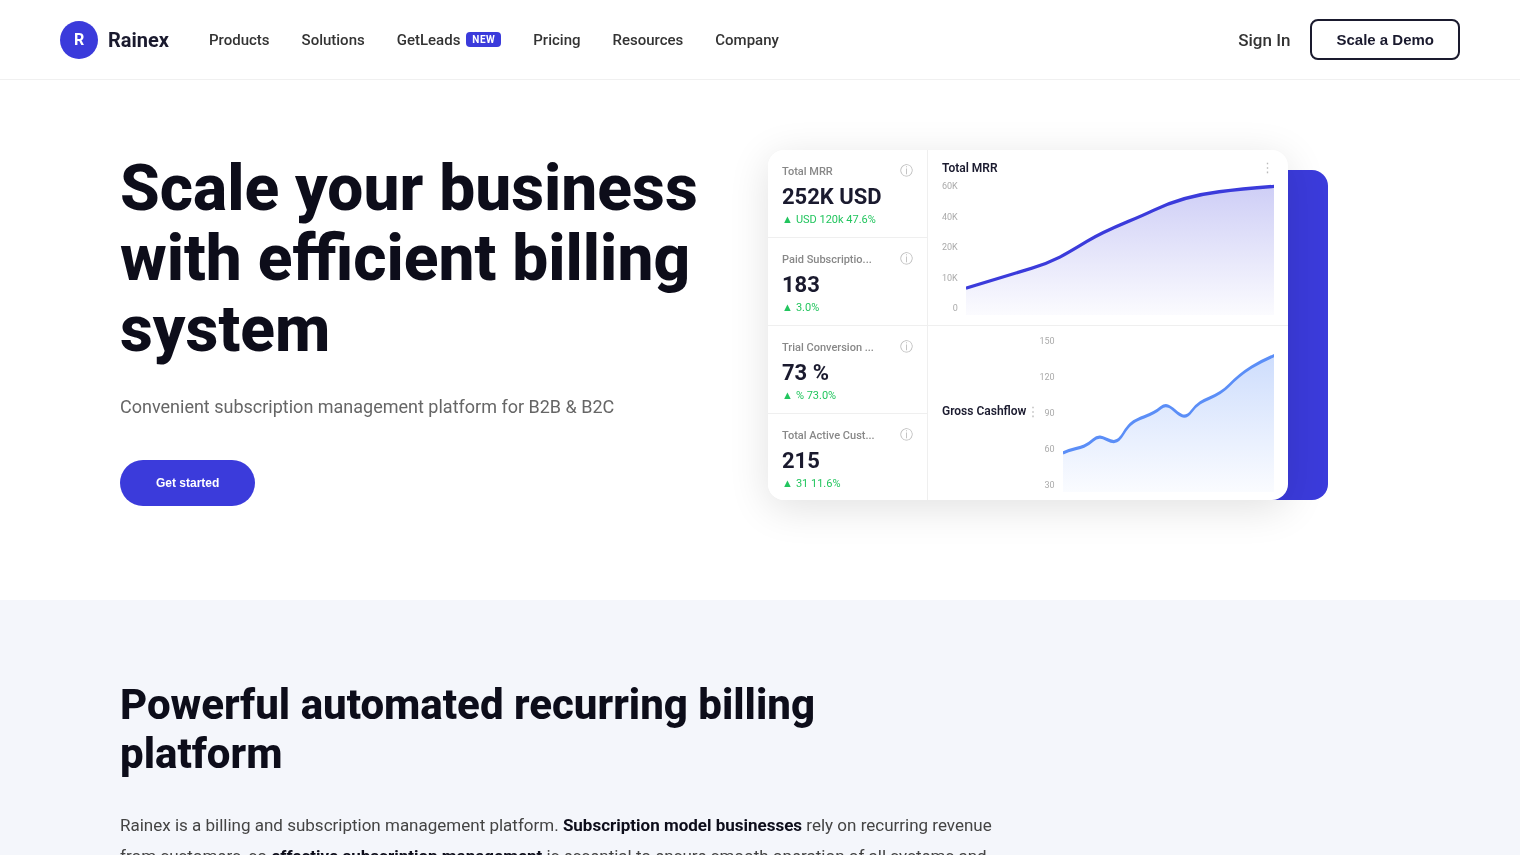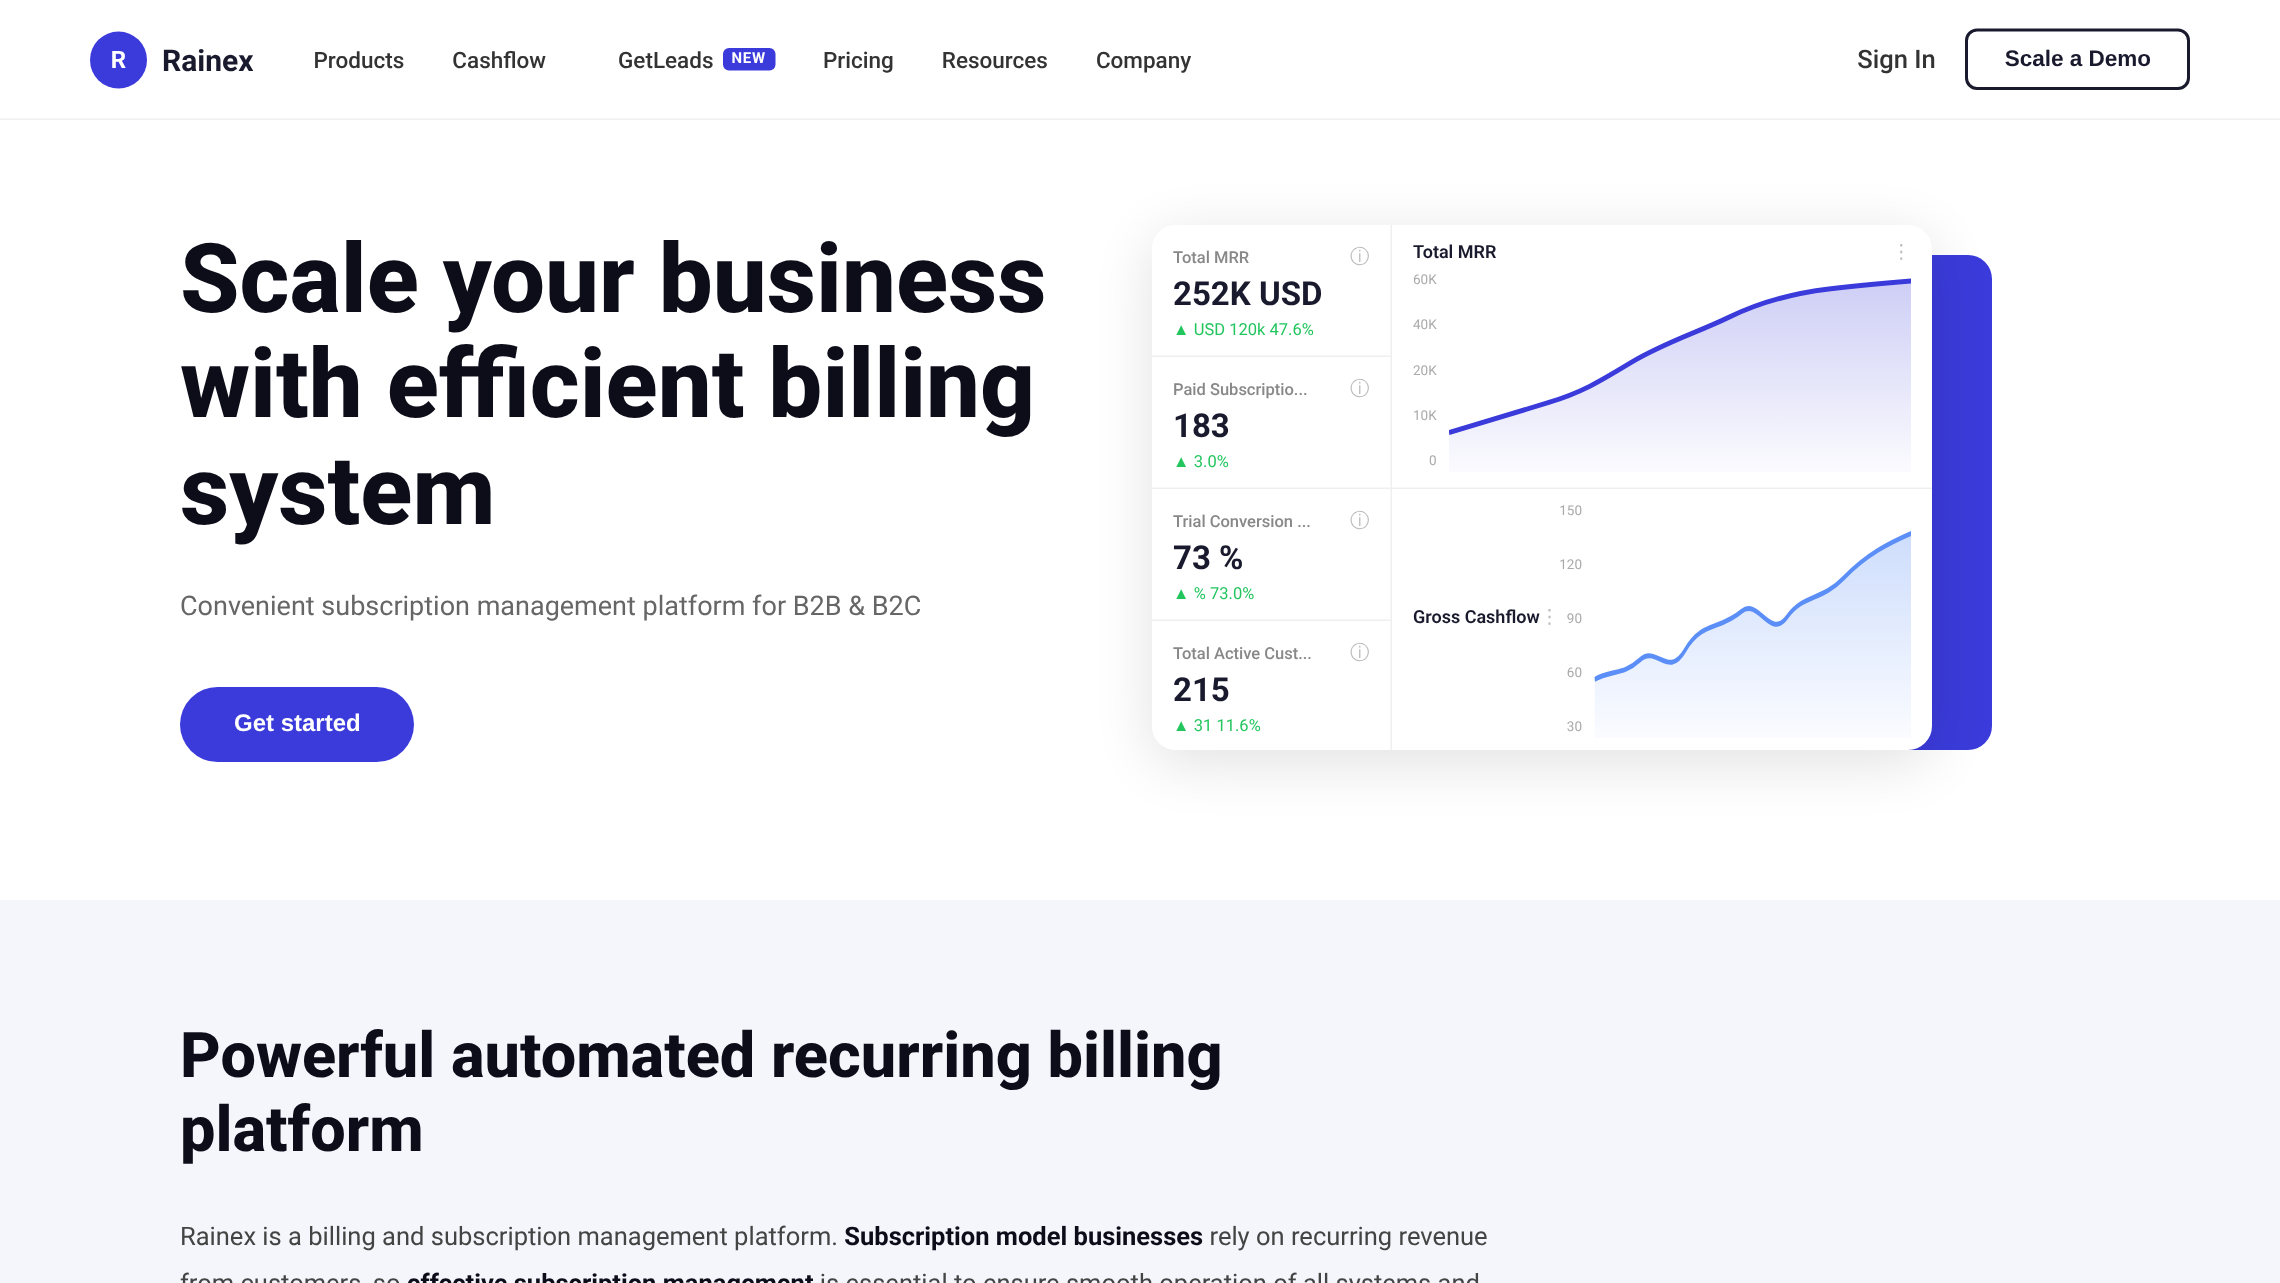--- a/index.html
+++ b/index.html
@@ -17,21 +17,21 @@
       width: 38px; height: 38px; background: #3b3bdb; border-radius: 50%;
       display: flex; align-items: center; justify-content: center;
       color: #fff; font-weight: 700; font-size: 16px;
     }
     .logo-text { font-size: 20px; font-weight: 700; color: #1a1a2e; }
     .nav-links { display: flex; align-items: center; gap: 32px; }
     .nav-link {
       font-size: 15px; color: #333; text-decoration: none; cursor: pointer;
       font-weight: 500;
     }
-    .getleads-wrap { display: flex; align-items: center; gap: 6px; margin-left: 16px; }
+    .getleads-wrap { display: flex; align-items: center; gap: 6px; }
     .new-badge {
       background: #3b3bdb; color: #fff; font-size: 10px; font-weight: 700;
       padding: 2px 6px; border-radius: 4px; letter-spacing: 0.5px;
     }
     .nav-right { display: flex; align-items: center; gap: 20px; }
     .sign-in { font-size: 17px; font-weight: 500; color: #333; cursor: pointer; text-decoration: none; }
     .book-demo {
       padding: 10px 24px; border: 2px solid #1a1a2e; border-radius: 8px;
       font-size: 15px; font-weight: 600; color: #1a1a2e; cursor: pointer;
       background: transparent; transition: all 0.2s;
@@ -46,21 +46,21 @@
     .hero-left { max-width: 600px; }
     .hero-title {
       font-size: 64px; font-weight: 800; line-height: 1.1; color: #0d0d1a;
       margin-bottom: 28px;
     }
     .hero-subtitle {
       font-size: 18px; color: #666; margin-bottom: 40px; line-height: 1.5;
     }
     .get-started {
       display: inline-block; padding: 16px 36px; background: #3b3bdb;
-      color: #fff; border-radius: 50px; font-size: 16px; font-weight: 600;
+      color: #fff; border-radius: 50px; font-size: 12px; font-weight: 600;
       cursor: pointer; border: none; transition: background 0.2s;
     }
 
     
     .hero-right { position: relative; width: 632px; flex-shrink: 0; margin-left: 20px; }
     .dashboard-wrapper {
       position: relative; width: 560px; height: 360px;
     }
     
     .dashboard-back {
@@ -113,21 +113,21 @@
 <nav>
   <div class="nav-left">
     <a class="logo" href="#">
       <div class="logo-icon">
         <span>R</span>
       </div>
       <span class="logo-text">Rainex</span>
     </a>
     <div class="nav-links">
       <a class="nav-link" href="#">Products</a>
-      <a class="nav-link" href="#">Cashflow</a>
+      <a class="nav-link" href="#">Solutions</a>
       <div class="getleads-wrap">
         <a class="nav-link" href="#">GetLeads</a>
         <span class="new-badge">NEW</span>
       </div>
       <a class="nav-link" href="#">Pricing</a>
       <a class="nav-link" href="#">Resources</a>
       <a class="nav-link" href="#">Company</a>
     </div>
   </div>
   <div class="nav-right">

